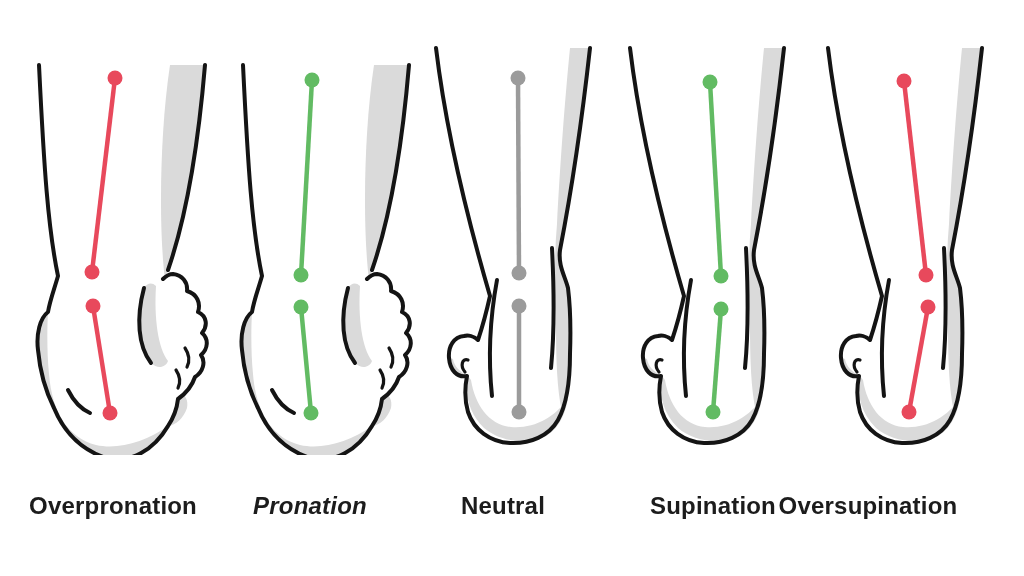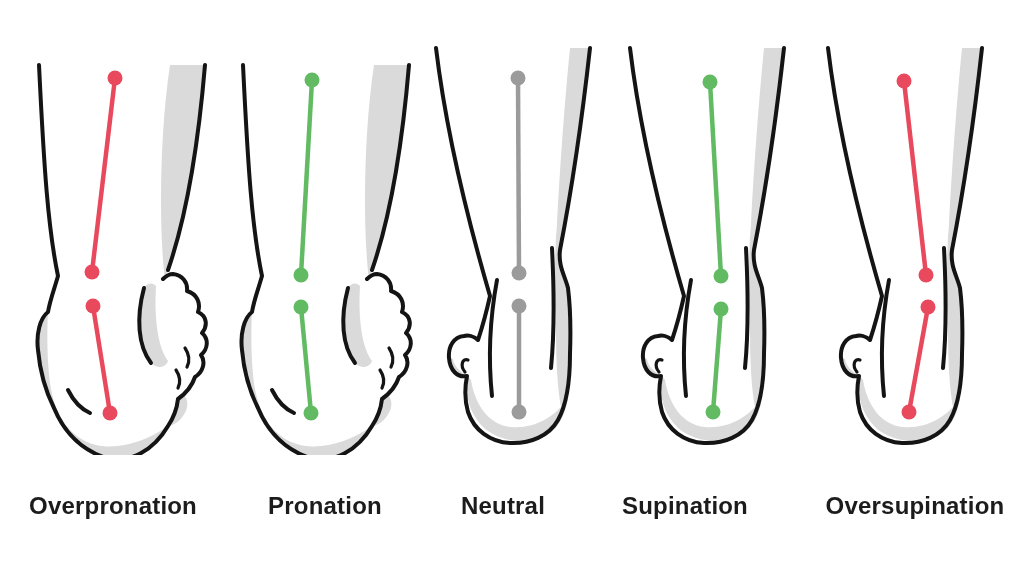--- a/index.html
+++ b/index.html
@@ -11,24 +11,24 @@
   .fig-0{left:8px;}
   .fig-1{left:212px;}
   .fig-2{left:418px;}
   .fig-3{left:612px;}
   .fig-4{left:810px;}
   .figure-label{
     position:absolute;top:491px;width:210px;text-align:center;
     font-size:24px;font-weight:600;color:#1c1c1c;letter-spacing:.2px;line-height:30px;
   }
   .lbl-0{left:8px;}
-  .lbl-1{left:220px;}
+  .lbl-1{left:205px;font-style:italic;}
   .lbl-2{left:398px;}
-  .lbl-3{left:580px;}
-  .lbl-4{left:810px;}
+  .lbl-3{left:608px;}
+  .lbl-4{left:763px;}
   .sublabel:empty{display:none;}
   .defs-holder{position:absolute;width:0;height:0;overflow:hidden;}
   .body-fill{fill:#ffffff;stroke:none;}
   .shade{fill:#dadada;stroke:none;}
   .ink{fill:none;stroke:#141414;stroke-width:4;stroke-linecap:round;stroke-linejoin:round;}
   .ink-thin{fill:none;stroke:#141414;stroke-width:3.2;stroke-linecap:round;stroke-linejoin:round;}
 </style>
 </head>
 <body>
 

